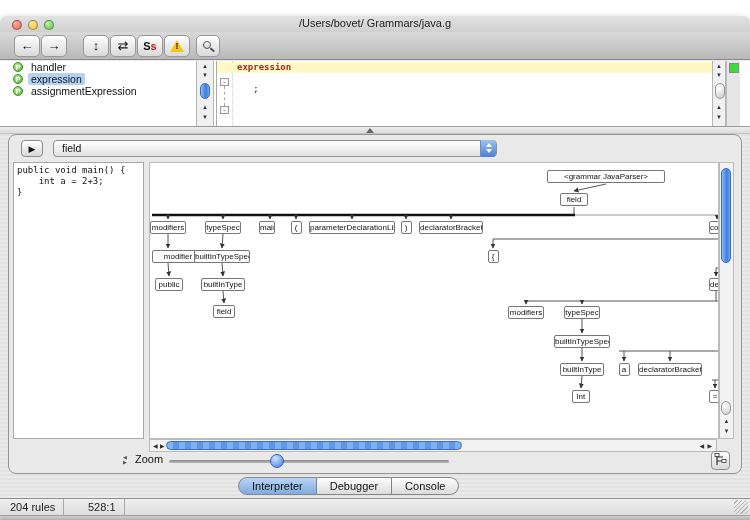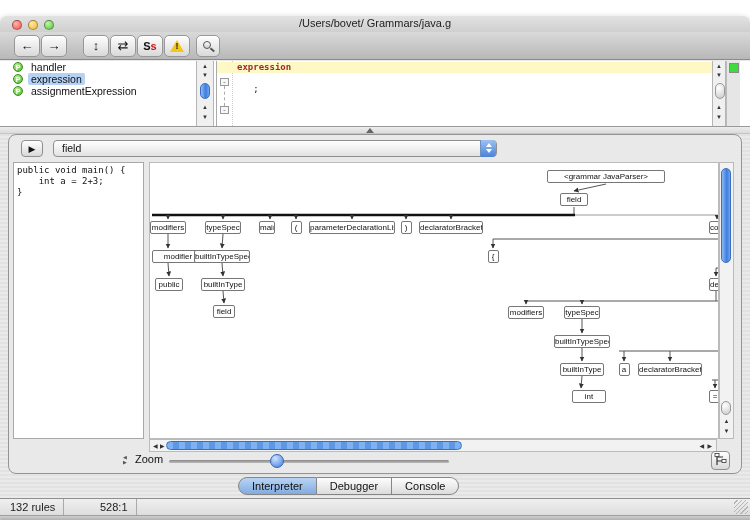--- a/index.html
+++ b/index.html
@@ -104,21 +104,21 @@
   .tab { height:18px; line-height:16px; font-size:11px; color:#111; padding:0 13px;
     background:linear-gradient(#fdfdfd,#dcdcdc); border:1px solid #858585; border-left:none; }
   .tab:first-child { border-left:1px solid #858585; border-radius:9px 0 0 9px; }
   .tab:last-child { border-radius:0 9px 9px 0; }
   .tab.sel { background:linear-gradient(#b9d4f4,#82abe0); }
   
   #statusbar { position:absolute; left:0; top:482px; width:750px; height:18px;
     background:linear-gradient(#efefef,#dedede); border-top:1px solid #8f8f8f; border-bottom:1px solid #9f9f9f; }
   .status-cell { position:absolute; top:0; height:16px; line-height:16px; font-size:11px; color:#222;
     border-right:1px solid #aaa; padding:0 8px; }
-  #cell-rules { left:2px; } #cell-caret { left:80px;margin-left:12px; }
+  #cell-rules { left:2px; } #cell-caret { left:80px; }
   #bottom-band { position:absolute; left:0; top:500px; width:750px; height:7px;
     background:linear-gradient(#cfcfcf,#9b9b9b); }
   #grip { position:absolute; right:2px; top:484px; width:14px; height:14px;
     background:repeating-linear-gradient(135deg,transparent 0 2px,#b5b5b5 2px 3px); }
 </style>
 </head>
 <body>
 
 <div id="window">
 
@@ -271,21 +271,21 @@
           <div class="tree-node" style="left: 5px; top: 115px; width: 28px;">public</div>
           <div class="tree-node" style="left: 51px; top: 115px; width: 44px;">builtInType</div>
           <div class="tree-node" style="left: 559px; top: 115px; width: 40px;">declaration</div>
           <div class="tree-node" style="left: 63px; top: 142px; width: 22px;">field</div>
           <div class="tree-node" style="left: 358px; top: 143px; width: 36px;">modifiers</div>
           <div class="tree-node" style="left: 414px; top: 143px; width: 36px;">typeSpec</div>
           <div class="tree-node" style="left: 404px; top: 172px; width: 56px;">builtInTypeSpec</div>
           <div class="tree-node" style="left: 410px; top: 200px; width: 44px;">builtInType</div>
           <div class="tree-node" style="left: 468.5px; top: 200px; width: 11px;">a</div>
           <div class="tree-node" style="left: 488px; top: 200px; width: 64px;">declaratorBrackets</div>
-          <div class="tree-node" style="left: 422px; top: 227px; width: 34px;">int</div>
+          <div class="tree-node" style="left: 422px; top: 227px; width: 18px;">int</div>
           <div class="tree-node" style="left: 559px; top: 227px; width: 12px;">=</div>
         </div>
     </div>
 
     <div id="tree-vscroll">
       <div class="bluethumb" style="top:5px;height:95px;left:1px"></div>
       <div class="whitethumb" style="top:238px;height:14px;left:1px"></div>
       <span class="sarrow" style="top:254px">▲</span>
       <span class="sarrow" style="top:264px">▼</span>
     </div>
@@ -314,19 +314,19 @@
     </div>
   </div>
 
   <div id="tabs">
       <div class="tab sel">Interpreter</div>
       <div class="tab">Debugger</div>
       <div class="tab">Console</div>
     </div>
 
   <div id="statusbar">
-    <div class="status-cell" id="cell-rules">132 rules</div>
+    <div class="status-cell" id="cell-rules">204 rules</div>
     <div class="status-cell" id="cell-caret">528:1</div>
   </div>
   <div id="grip"></div>
   <div id="bottom-band"></div>
 
 </div>
 
 </body></html>

